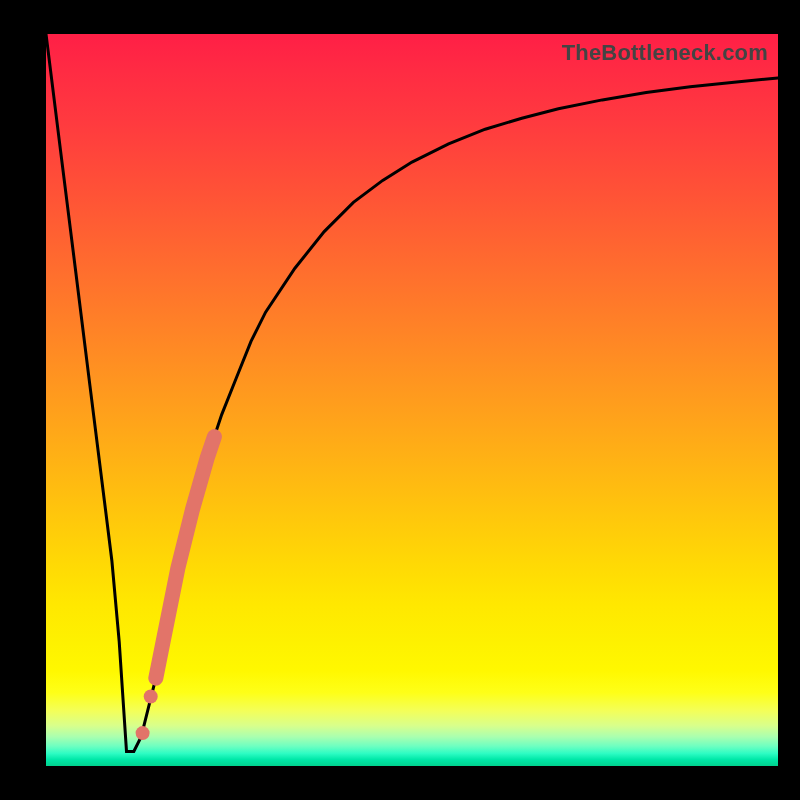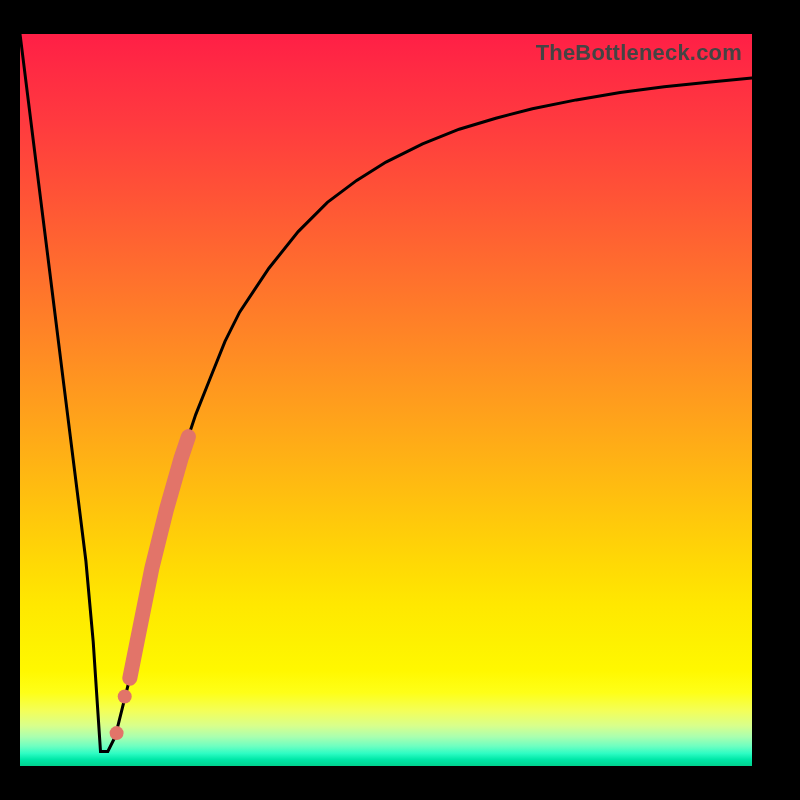--- a/index.html
+++ b/index.html
@@ -12,21 +12,21 @@
     font-family: Arial, Helvetica, sans-serif;
   }
   .frame {
     position: relative;
     width: 800px;
     height: 800px;
     background: #000;
   }
   .plot {
     position: absolute;
-    left: 20px;
+    left: 46px;
     top: 34px;
     width: 732px;
     height: 732px;
     overflow: hidden;
   }
   .gradient {
     position: absolute;
     inset: 0;
     background: linear-gradient(
       to bottom,

